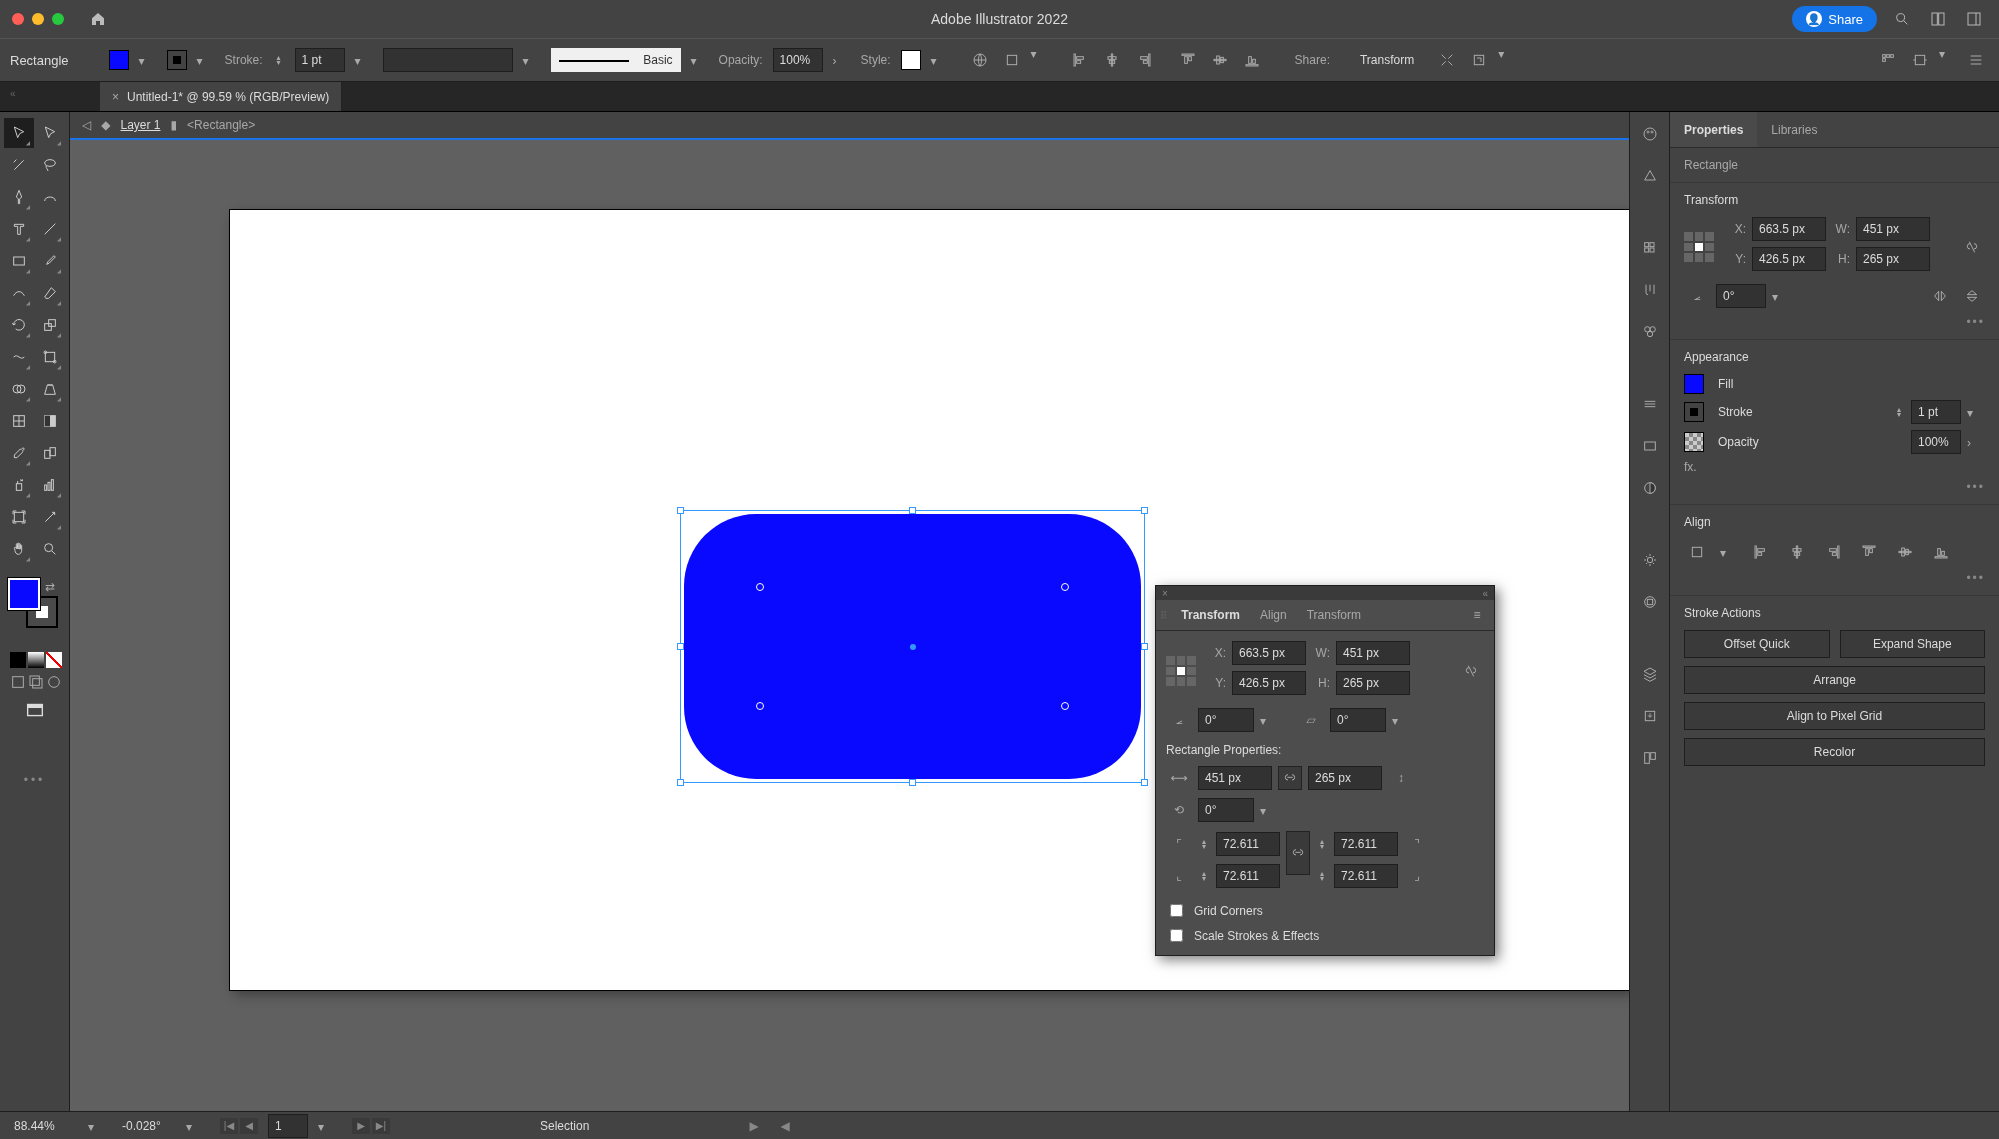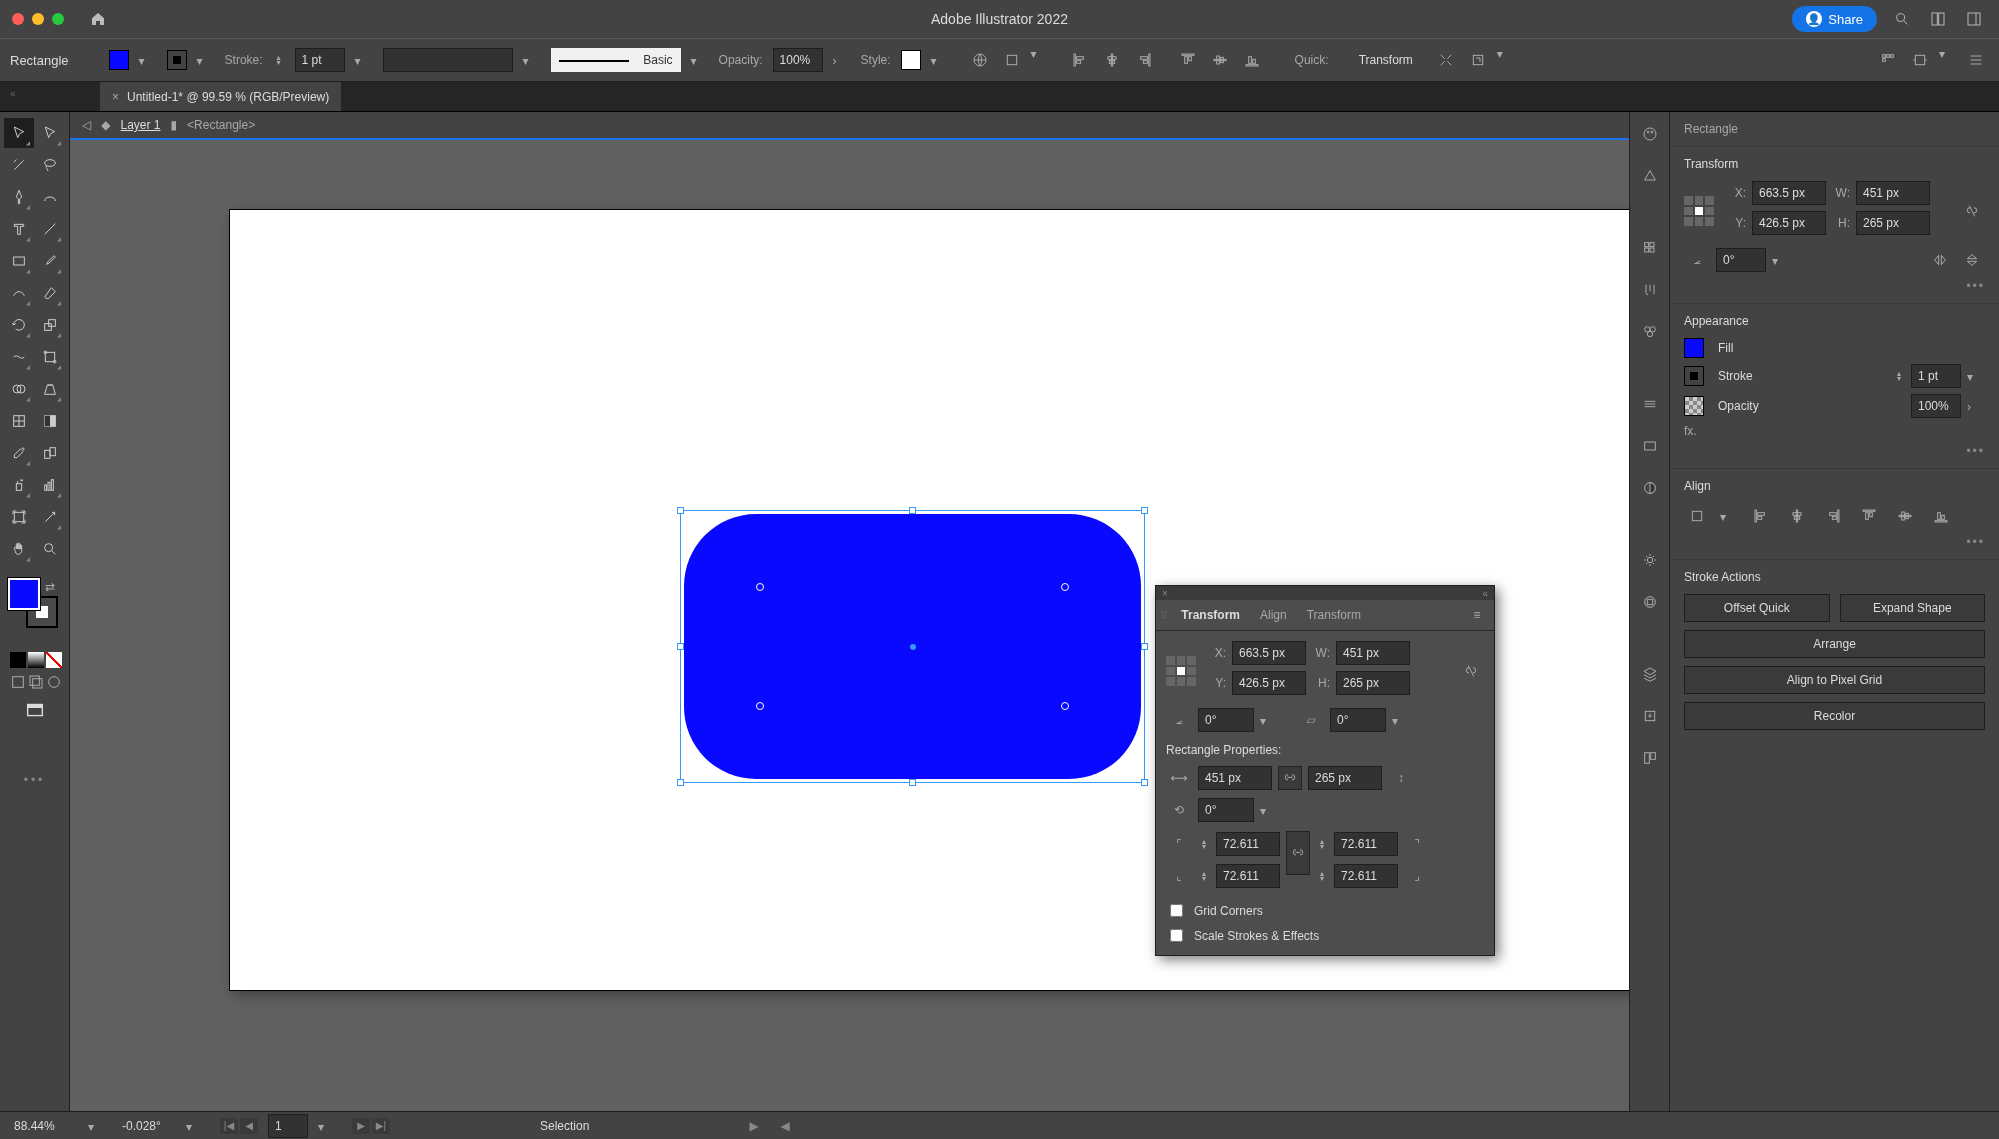--- a/index.html
+++ b/index.html
@@ -247,21 +247,21 @@
         </svg>
       </div>
     <div class="icn">
         <svg viewBox="0 0 24 24" fill="currentColor" stroke="none">
           <rect x="3" y="19" width="18" height="2"></rect>
           <rect x="7" y="7" width="4" height="10"></rect>
           <rect x="13" y="11" width="4" height="6"></rect>
         </svg>
       </div>
   </div>
-  <span class="lbl" style="margin-left:20px">Quick:</span>
+  <span class="lbl" style="margin-left:20px">Share:</span>
   <span class="lbl" style="margin-left:20px;color:var(--txt)">Transform</span>
   <div class="icg" style="margin-left:10px">
     <div class="icn">
         <svg viewBox="0 0 24 24">
           <path d="M4 4l6 6M20 4l-6 6M4 20l6-6M20 20l-6-6"></path>
         </svg>
       </div>
     <div class="icn">
         <svg viewBox="0 0 24 24">
           <rect x="5" y="5" width="14" height="14"></rect>
@@ -740,20 +740,24 @@
       </div>
     <div class="icn">
         <svg viewBox="0 0 24 24">
           <rect x="4" y="4" width="7" height="16"></rect>
           <rect x="13" y="4" width="7" height="10"></rect>
         </svg>
       </div>
   </div>
 
   <div class="props">
+    <div class="tabs">
+      <div class="ptab active">Properties</div>
+      <div class="ptab">Libraries</div>
+    </div>
     <div class="section">
       <div style="color:var(--txt-dim)">Rectangle</div>
     </div>
     <div class="section">
       <div class="sec-title">Transform</div>
       <div class="row">
         <div class="refgrid">
             <span></span>
             <span></span>
             <span></span>

